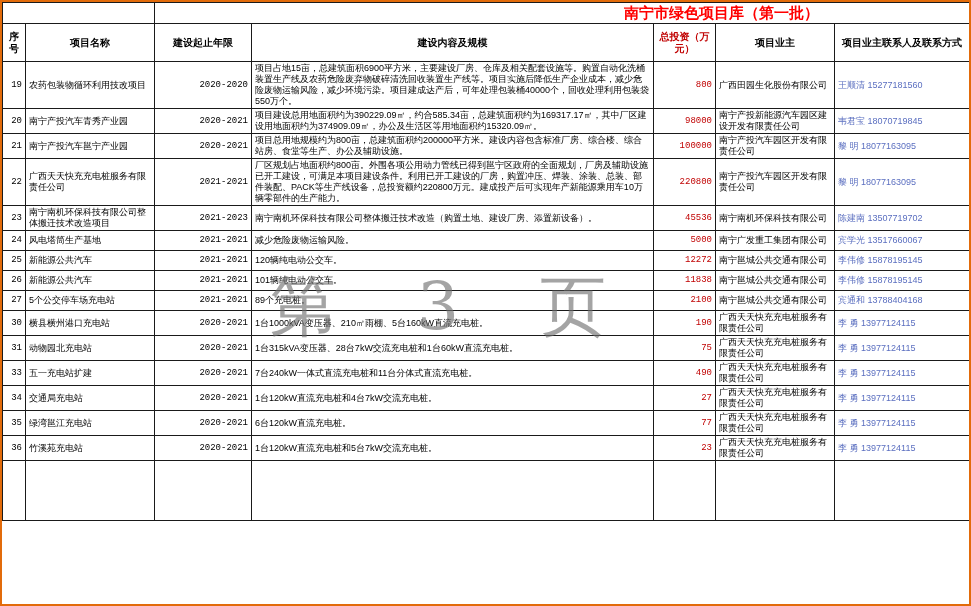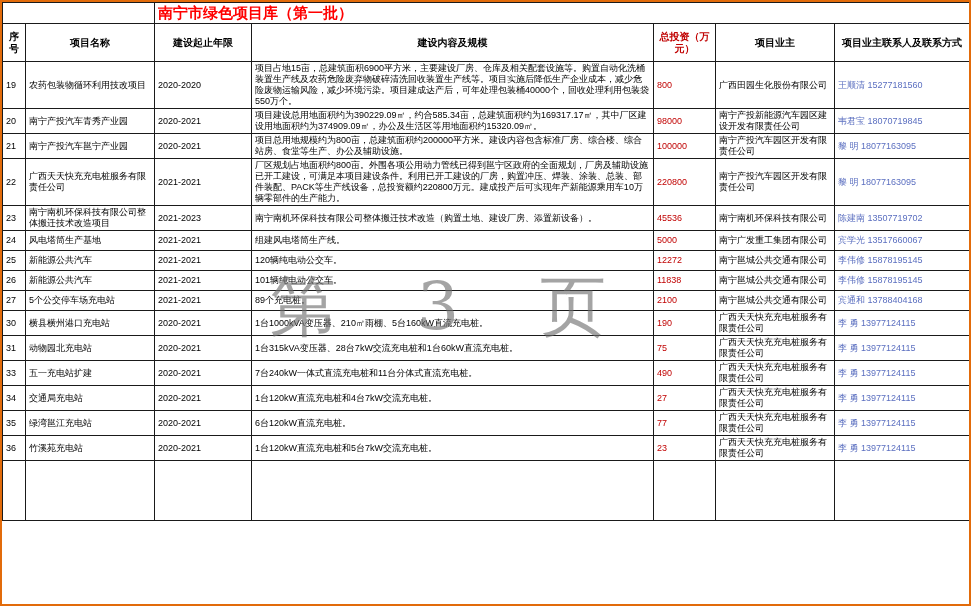--- a/index.html
+++ b/index.html
@@ -27,35 +27,35 @@
     word-break: break-all;
     overflow: hidden;
     color: #000;
   }
   .title-row td { height: 21px; }
   .title-cell {
     color: var(--title, #ff0000);
     font-weight: bold;
     font-size: 15px;
     line-height: 17px;
-    text-align: left;
+    text-align: right;
     font-family: "Liberation Serif", serif;
     padding-right: 150px; 
     white-space: nowrap;
   }
   .header-row th {
     font-size: 10px;
     line-height: 12px;
     font-weight: bold;
     text-align: center;
     height: 38px;
     background: #ffffff;
   }
   .header-row th.col4 { color: var(--investment, #c00000); }
-  td.col0, td.col2, td.col4 { text-align: left; }
+  td.col0, td.col2, td.col4 { text-align: right; font-family: Liberation Mono, monospace; }
   td.col1, td.col3, td.col5, td.col6 { text-align: left; }
   td.col4 { color: var(--investment, #c00000); }
   td.col6 { color: var(--contact, #5b6fc0); }
   tbody td { height: 20px; }
   tbody tr:last-child td { height: 60px; }
   .watermark {
     position: absolute;
     left: 268px;
     top: 270px;
     font-family: "DejaVu Serif", serif;
@@ -141,21 +141,21 @@
           <td class="col2">2021-2023</td>
           <td class="col3">南宁南机环保科技有限公司整体搬迁技术改造（购置土地、建设厂房、添置新设备）。</td>
           <td class="col4">45536</td>
           <td class="col5">南宁南机环保科技有限公司</td>
           <td class="col6">陈建南 13507719702</td>
         </tr>
         <tr>
           <td class="col0">24</td>
           <td class="col1">风电塔筒生产基地</td>
           <td class="col2">2021-2021</td>
-          <td class="col3">组建风电塔筒生产线。</td>
+          <td class="col3">减少危险废物运输风险。</td>
           <td class="col4">5000</td>
           <td class="col5">南宁广发重工集团有限公司</td>
           <td class="col6">宾学光 13517660067</td>
         </tr>
         <tr>
           <td class="col0">25</td>
           <td class="col1">新能源公共汽车</td>
           <td class="col2">2021-2021</td>
           <td class="col3">120辆纯电动公交车。</td>
           <td class="col4">12272</td>

